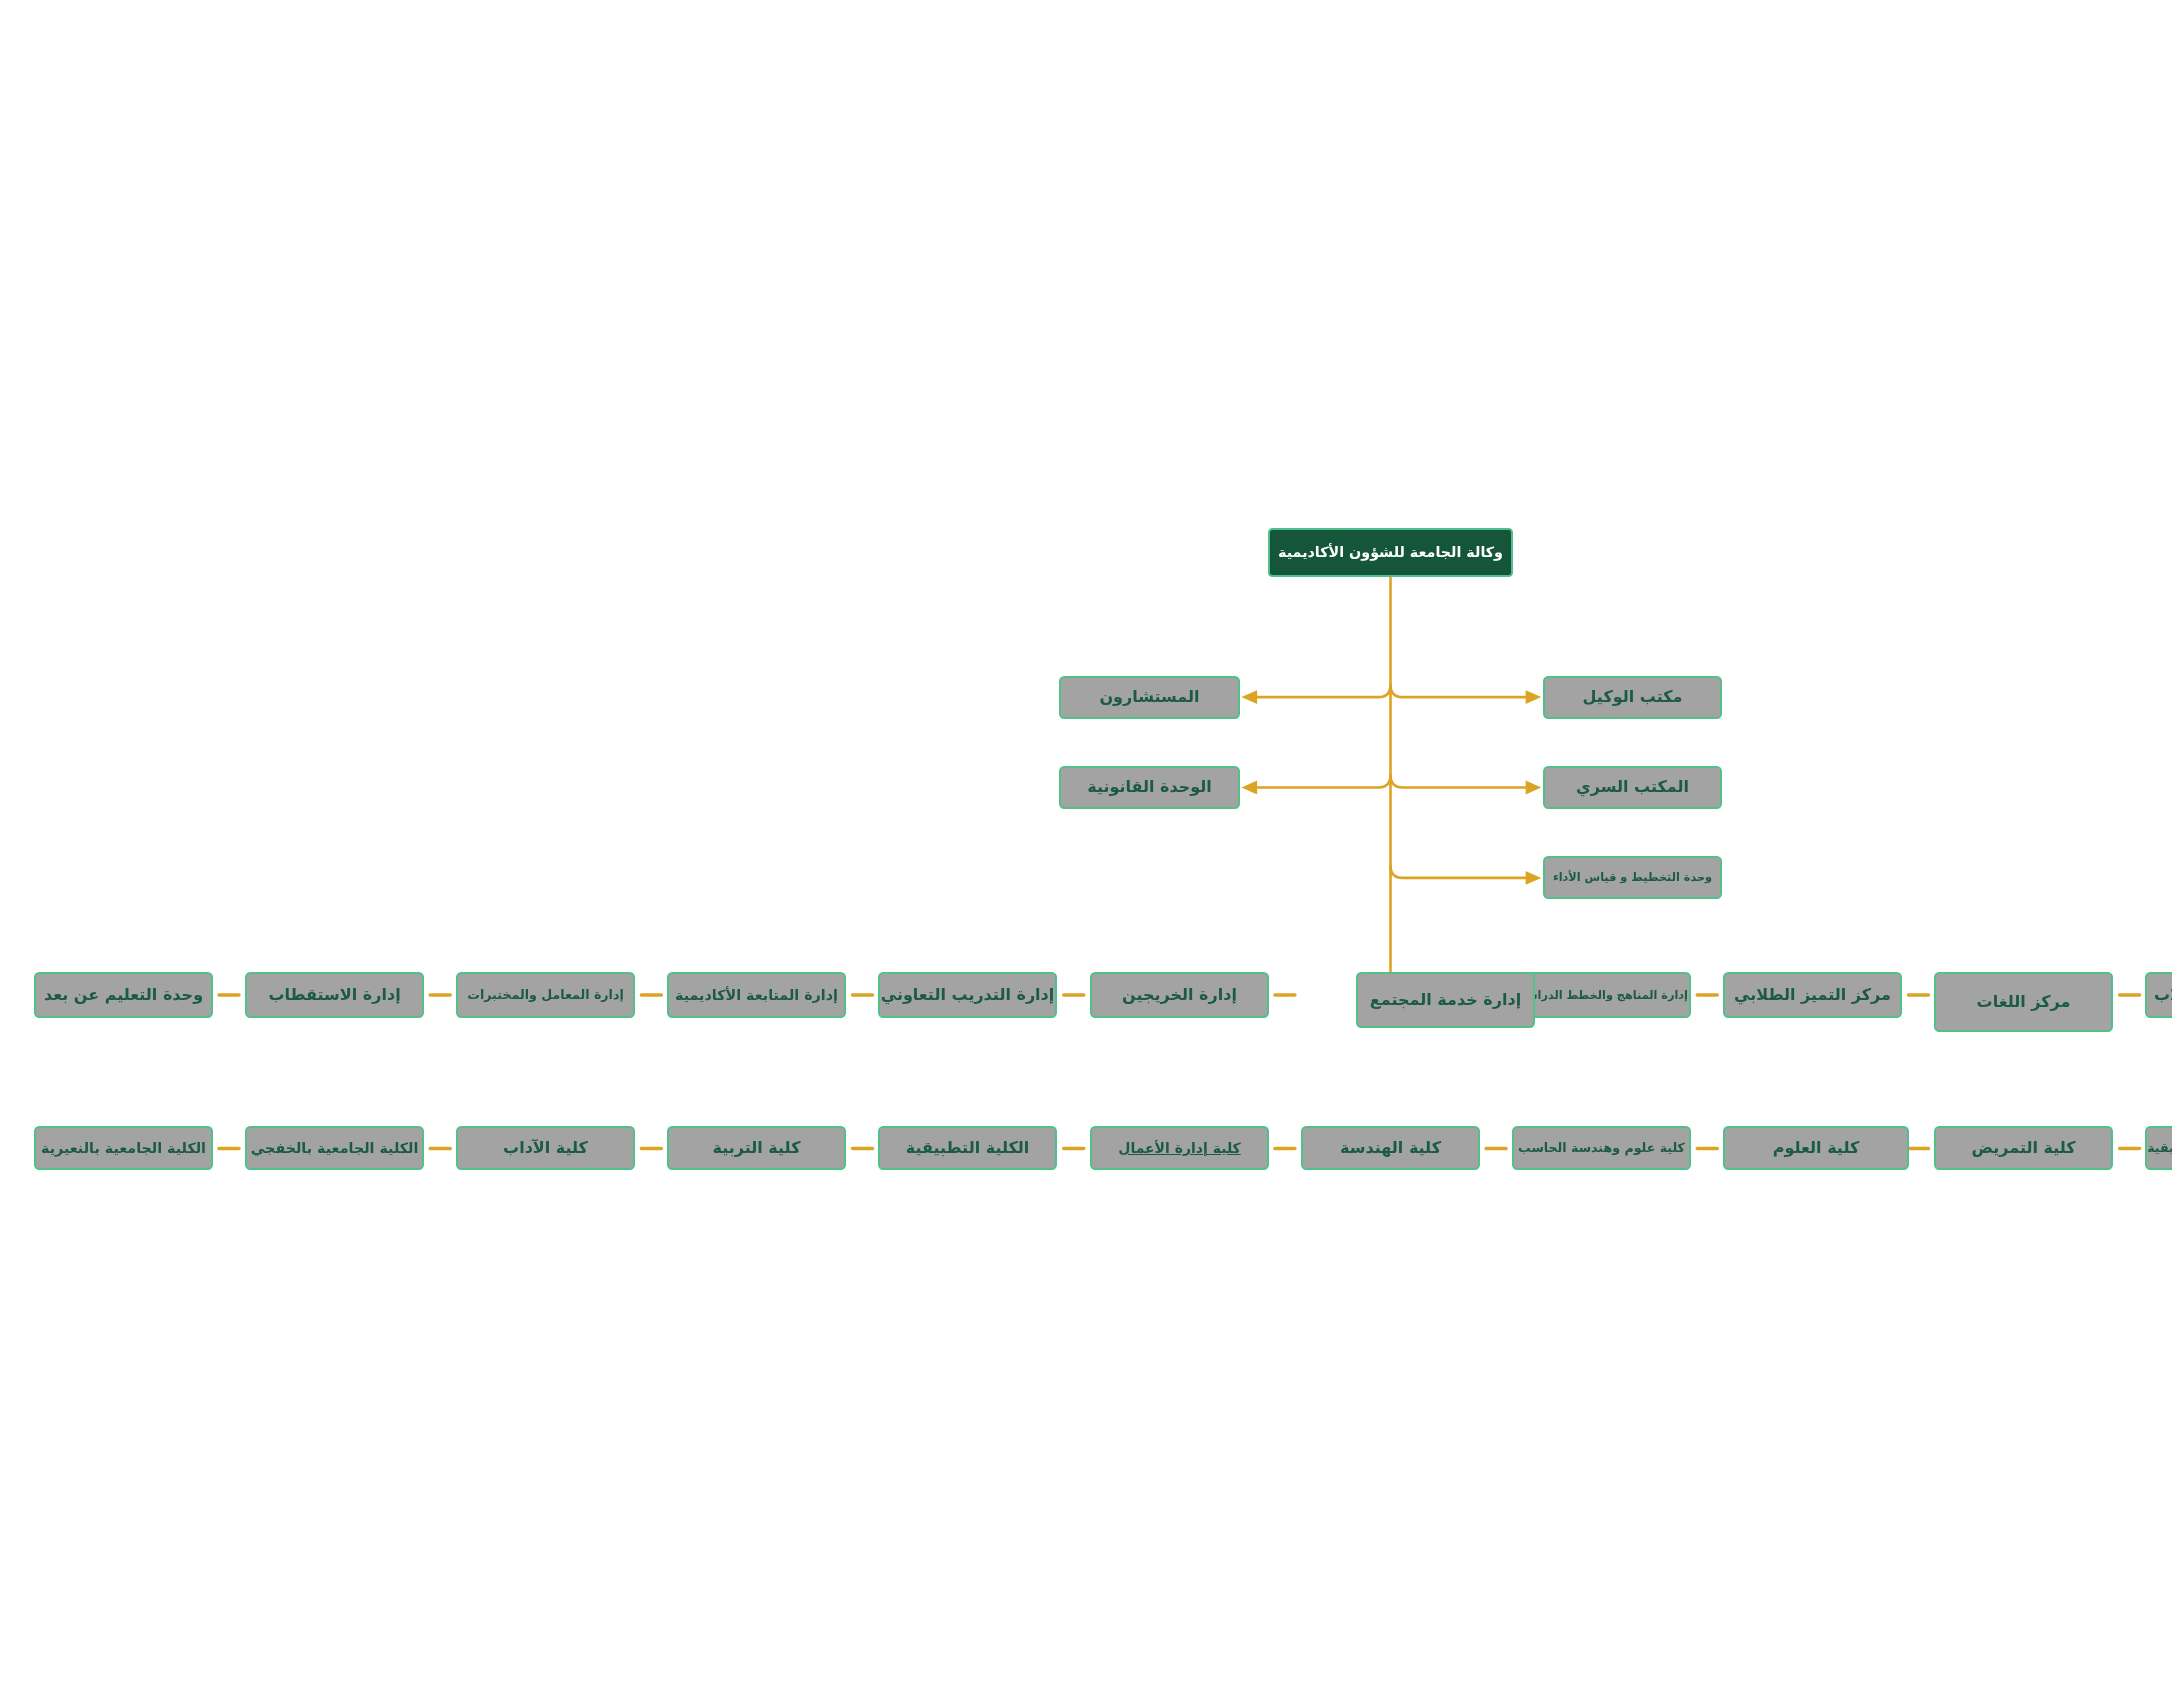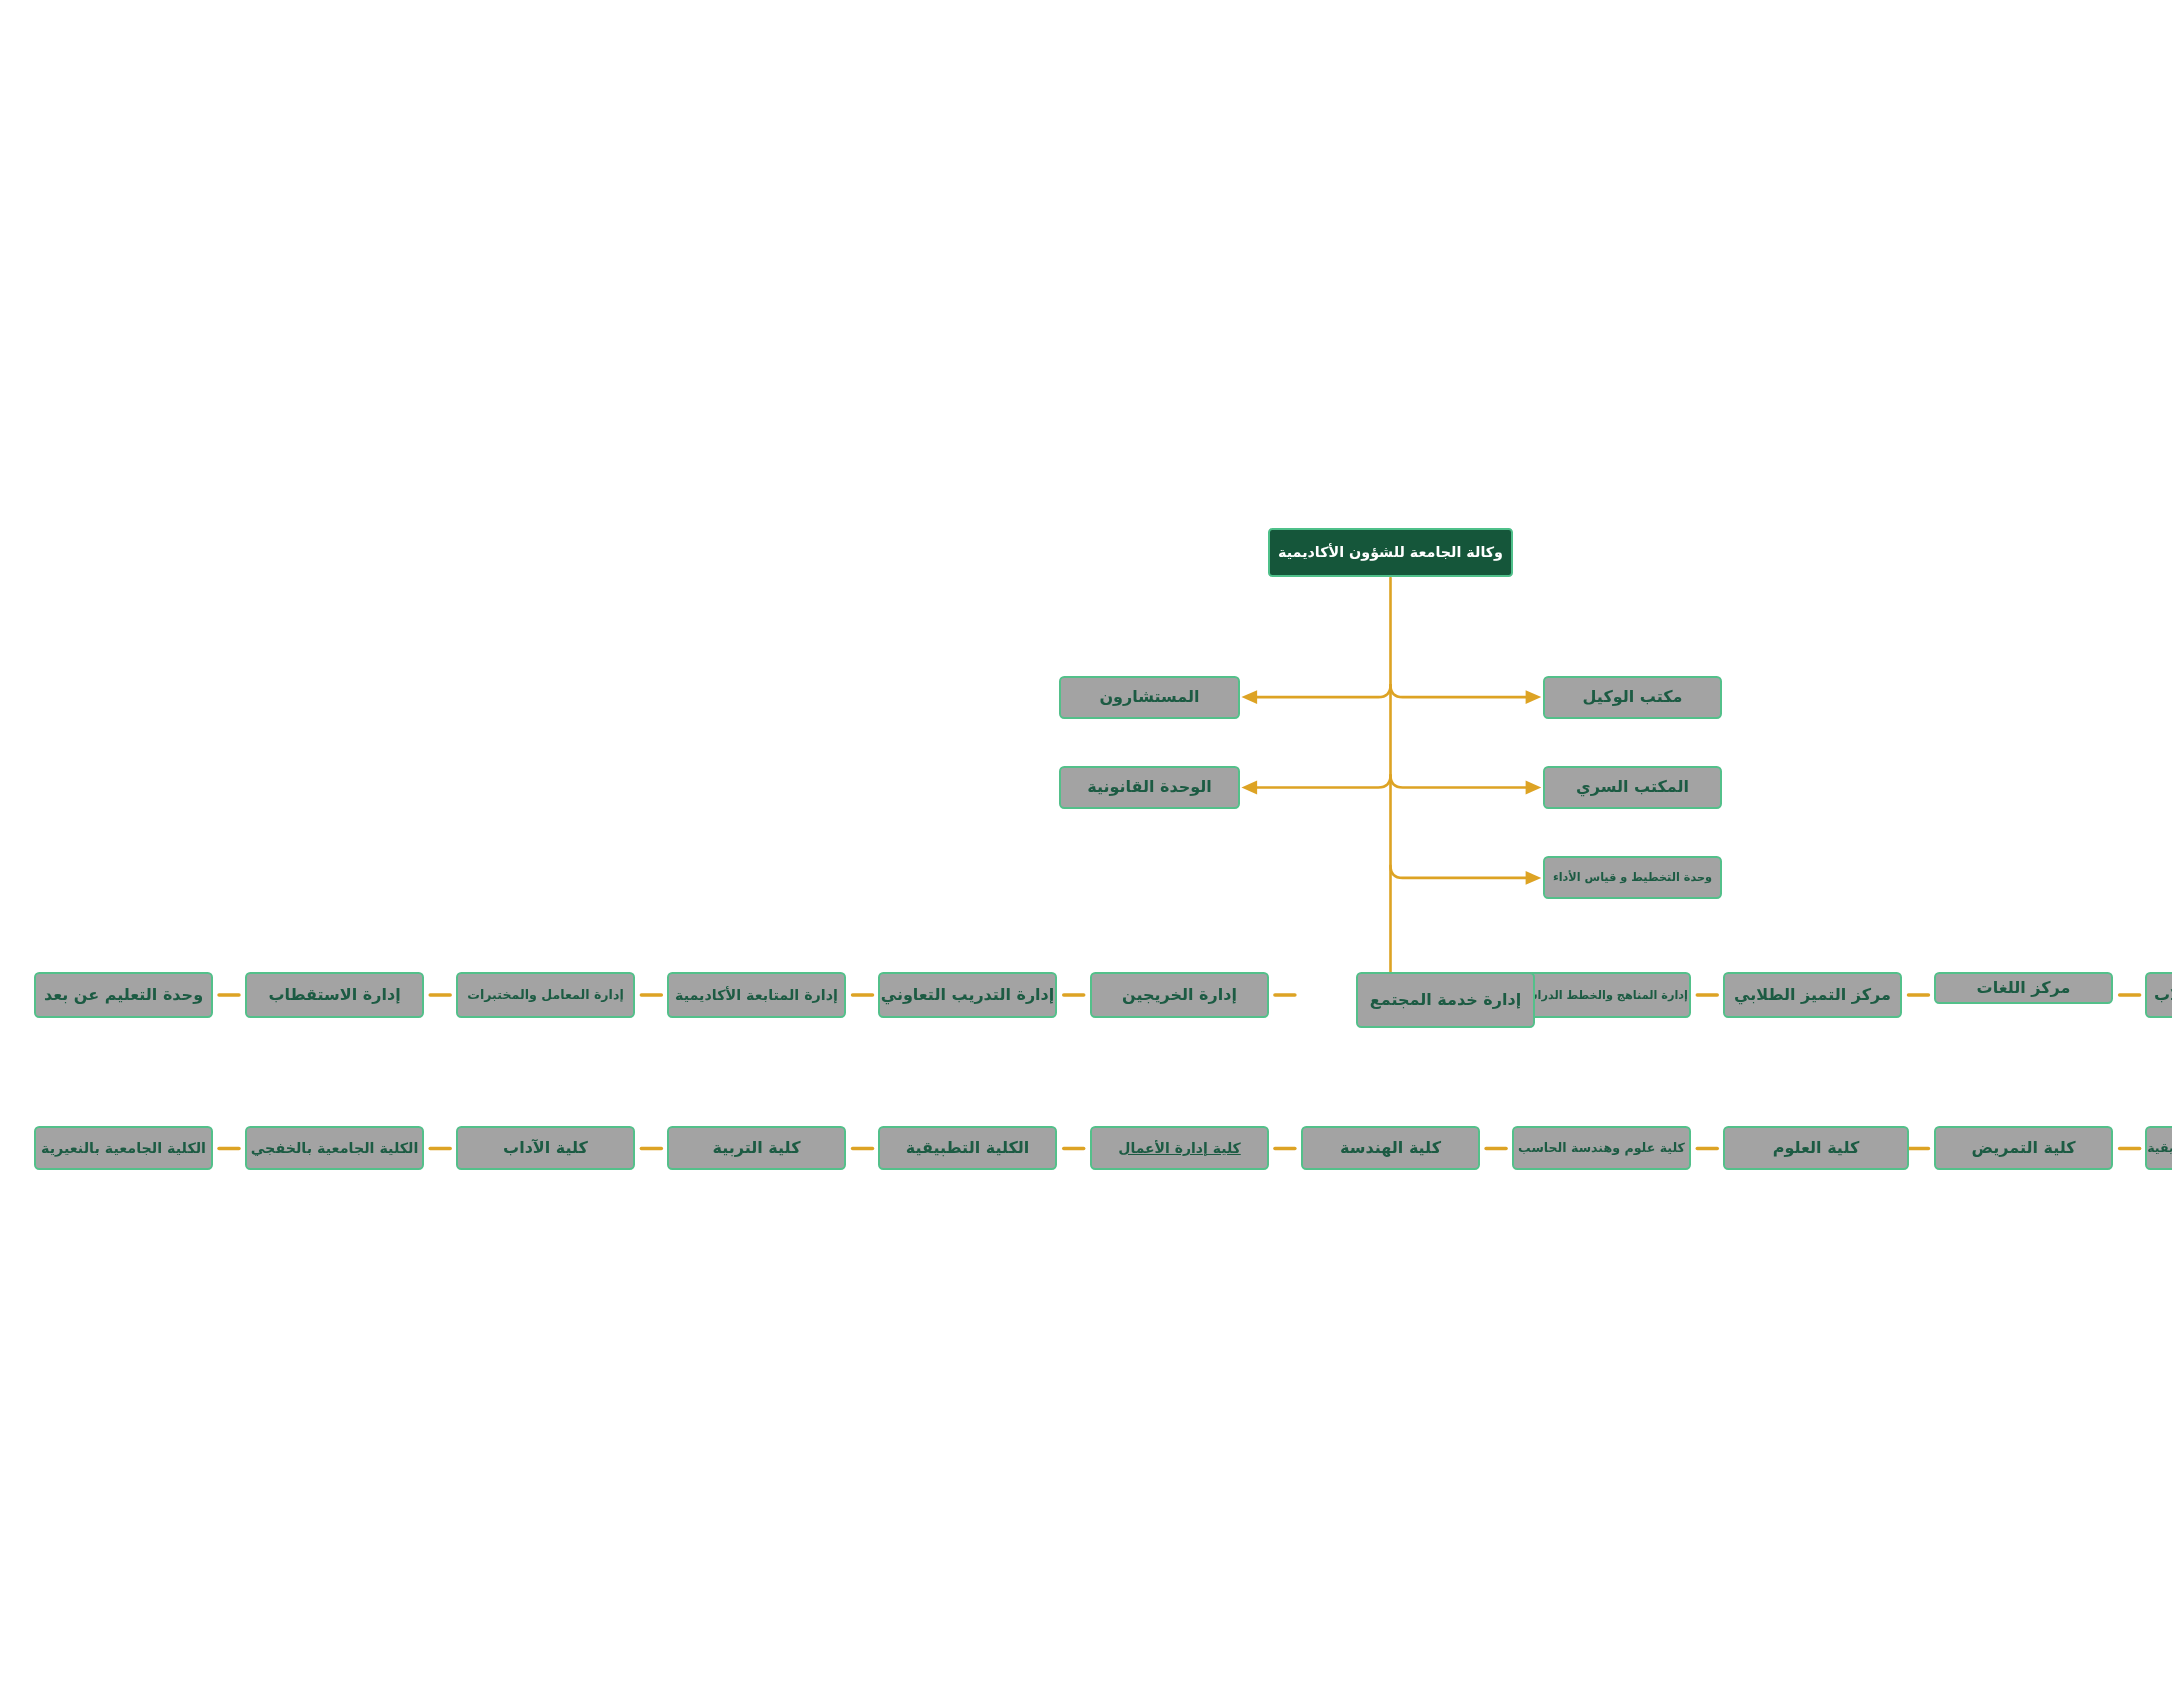--- a/index.html
+++ b/index.html
@@ -98,21 +98,21 @@
   <div class="node" id="r1r" style="left: 1543px; top: 676px; width: 179px; height: 43px; font-size: 16px;">مكتب الوكيل</div>
 
   <div class="node" id="r2l" style="left: 1059px; top: 766px; width: 181px; height: 43px; font-size: 16px;">الوحدة القانونية</div>
 
   <div class="node" id="r2r" style="left: 1543px; top: 766px; width: 179px; height: 43px; font-size: 16px;">المكتب السري</div>
 
   <div class="node" id="r3r" style="left: 1543px; top: 856px; width: 179px; height: 43px; font-size: 11.3px;">وحدة التخطيط و قياس الأداء</div>
 
   <div id="deptRow">
       <div class="node" style="left: 2145px; top: 972px; width: 179px; height: 46px; font-size: 16px;">عمادة شؤون الطلاب</div>
-      <div class="node" style="left: 1934px; top: 972px; width: 179px; height: 32px; font-size: 16px;">مركز اللغات</div>
+      <div class="node" style="left: 1934px; top: 972px; width: 179px; height: 60px; font-size: 16px;">مركز اللغات</div>
       <div class="node" style="left: 1723px; top: 972px; width: 179px; height: 46px; font-size: 16px;">مركز التميز الطلابي</div>
       <div class="node" style="left: 1512px; top: 972px; width: 179px; height: 46px; font-size: 11.3px;">إدارة المناهج والخطط الدراسية</div>
       <div class="node" style="left: 1356px; top: 972px; width: 179px; height: 56px; font-size: 16px;">إدارة خدمة المجتمع</div>
       <div class="node" style="left: 1090px; top: 972px; width: 179px; height: 46px; font-size: 16px;">إدارة الخريجين</div>
       <div class="node" style="left: 878px; top: 972px; width: 179px; height: 46px; font-size: 16px;">إدارة التدريب التعاوني</div>
       <div class="node" style="left: 667px; top: 972px; width: 179px; height: 46px; font-size: 14.3px;">إدارة المتابعة الأكاديمية</div>
       <div class="node" style="left: 456px; top: 972px; width: 179px; height: 46px; font-size: 12.6px;">إدارة المعامل والمختبرات</div>
       <div class="node" style="left: 245px; top: 972px; width: 179px; height: 46px; font-size: 16px;">إدارة الاستقطاب</div>
       <div class="node" style="left: 34px; top: 972px; width: 179px; height: 46px; font-size: 16px;">وحدة التعليم عن بعد</div>
     </div>

